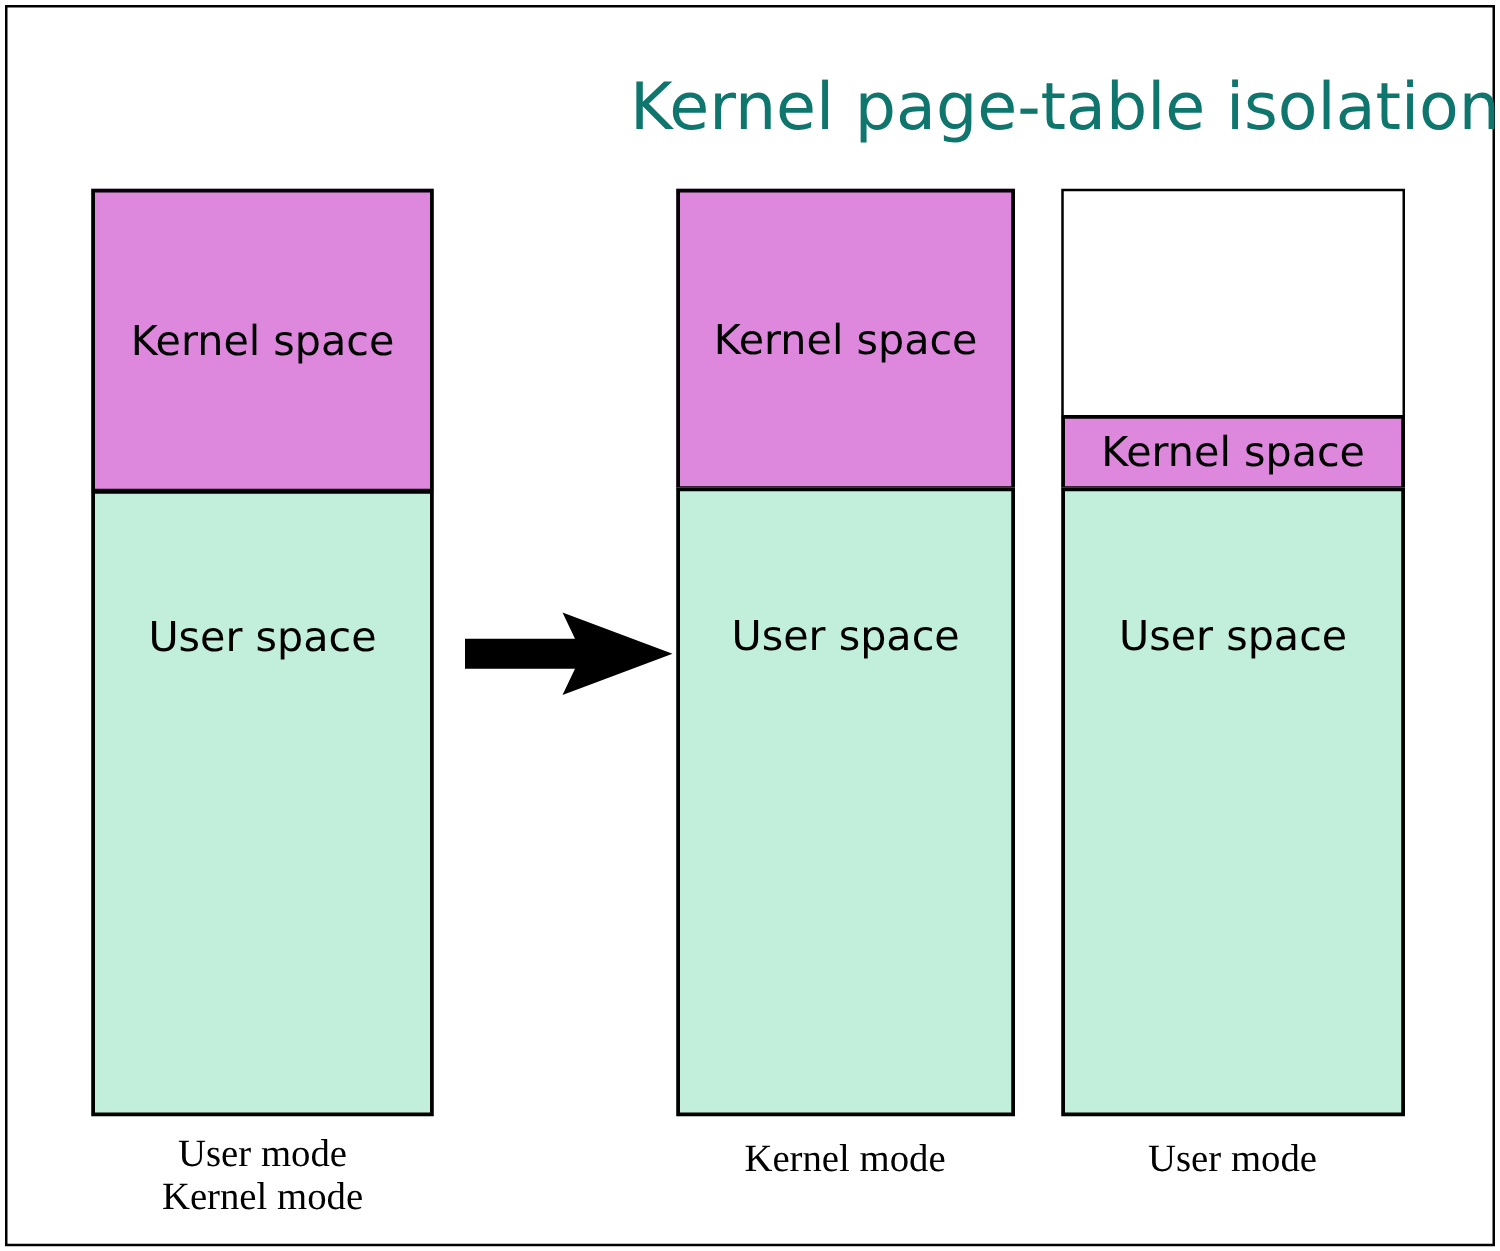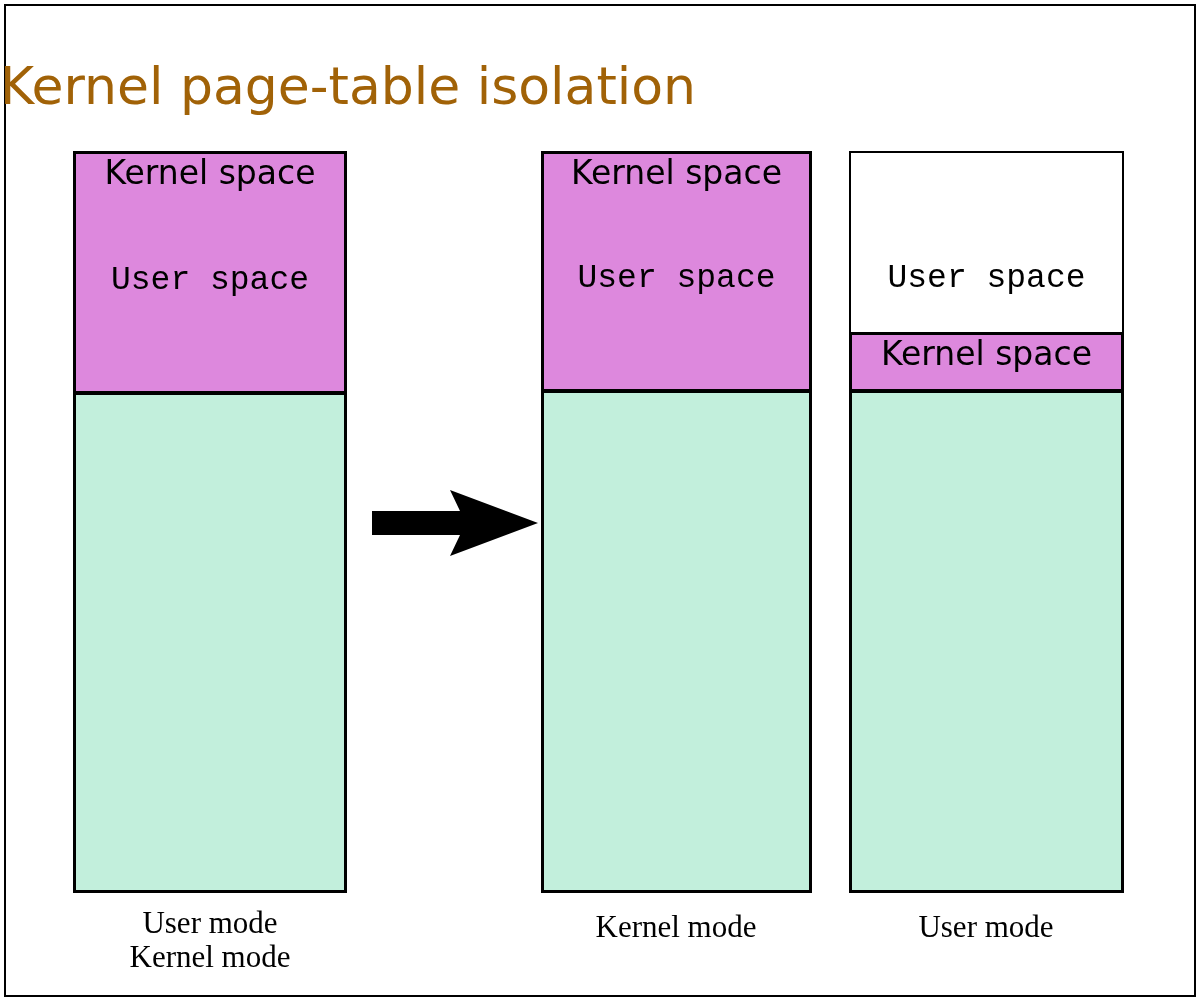--- a/index.html
+++ b/index.html
@@ -28,53 +28,53 @@
     height: 993px;
     box-sizing: border-box;
     border: 2px solid #000000;
   }
 
   #figure-title {
     position: absolute;
     left: 0;
     top: 55px;
     width: 1200px;
-    text-align: left;
+    text-align: right;
     font-size: 52px;
     line-height: 62px;
-    color: #a16207;
+    color: #0f766e;
     font-weight: normal;
     letter-spacing: 0px;
   }
 
   
   .column {
     position: absolute;
   }
 
   .seg {
     position: absolute;
     left: 0;
     box-sizing: border-box;
     display: flex;
+    align-items: center;
     justify-content: center;
     color: #000000;
     font-size: 33px;
     line-height: 38px;
     white-space: nowrap;
   }
 
   .seg-kernel {
     background: #dd88dd;
     border: 3px solid #000000;
   }
   .seg-user {
     background: #c2efdc;
     border: 3px solid #000000;
-    font-family: Liberation Mono, monospace;
   }
   .seg-empty {
     background: #ffffff;
     border: 2px solid #000000;
   }
 
   .col-caption {
     position: absolute;
     left: 50%;
     transform: translateX(-50%);

